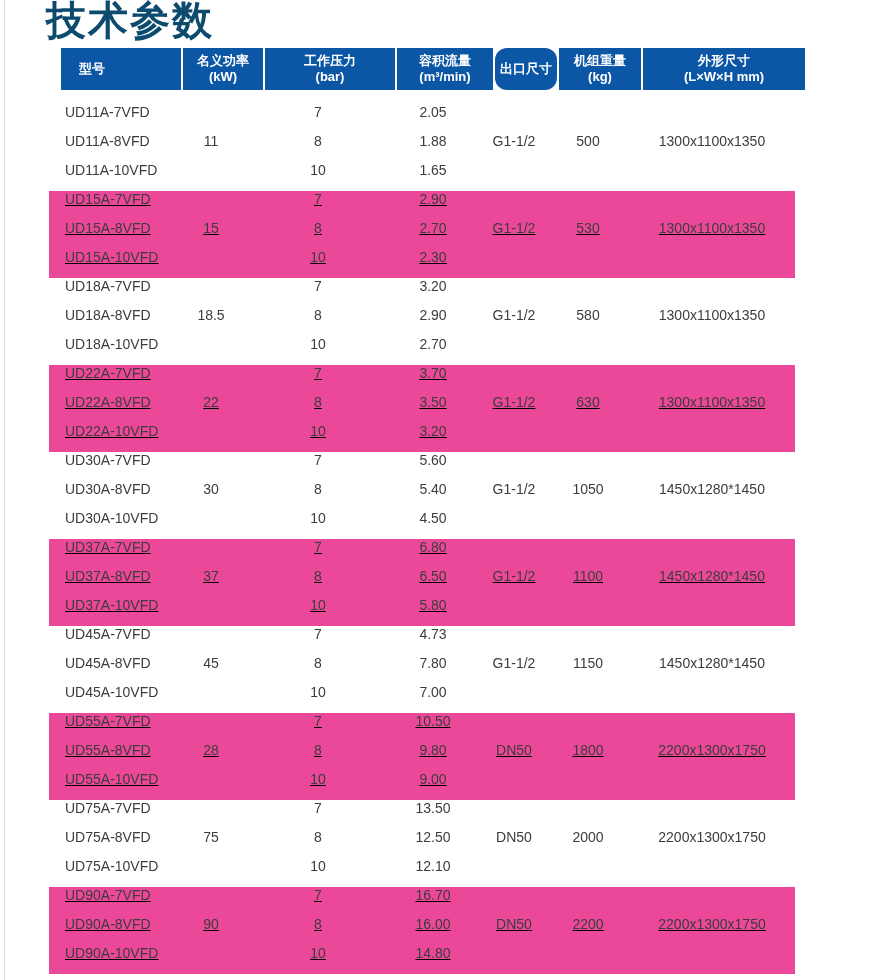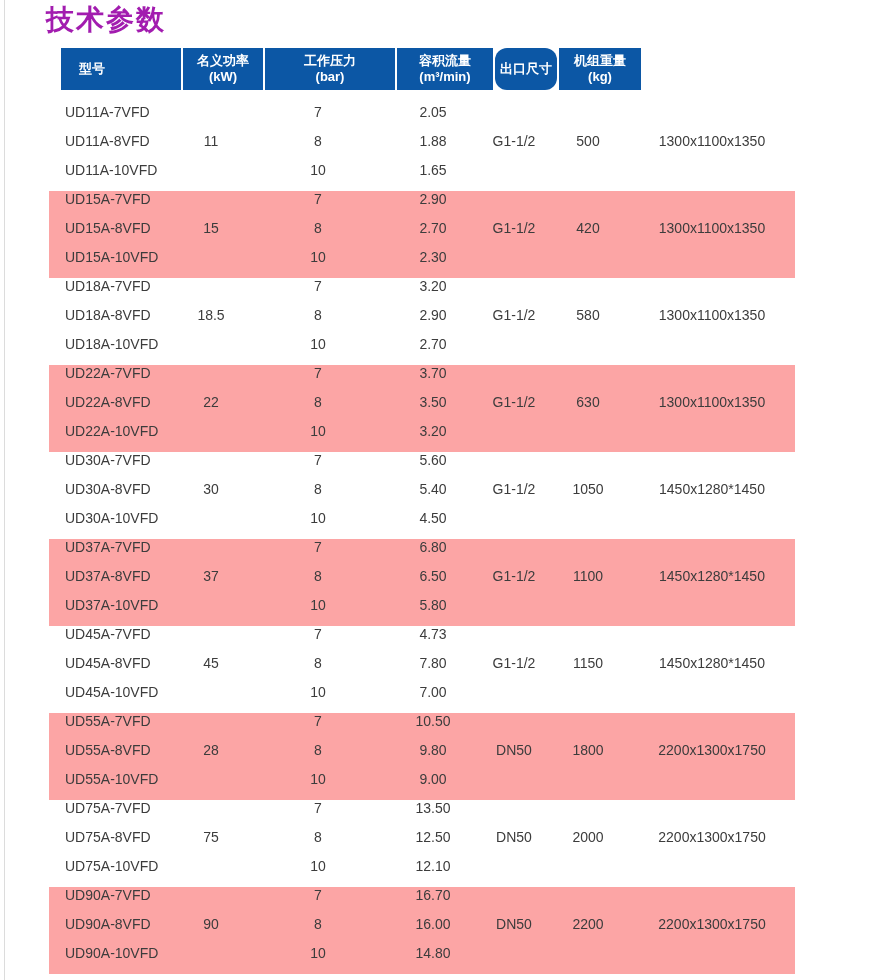--- a/index.html
+++ b/index.html
@@ -3,40 +3,40 @@
 <meta charset="utf-8">
 <style>
   html,body{margin:0;padding:0;}
   body{
     width:890px;height:980px;background:#ffffff;position:relative;overflow:hidden;
     font-family:"Liberation Sans","DejaVu Sans",sans-serif;
   }
   .left-rule{position:absolute;left:4px;top:0;width:1px;height:980px;background:#dcdcdc;}
   .title{
     position:absolute;left:46px;top:0;margin:0;
-    font-size:28px;line-height:40px;font-weight:bold;color:#a21caf;letter-spacing:2px;
+    font-size:40px;line-height:40px;font-weight:bold;color:#0c4a6e;letter-spacing:2px;
   }
   .spec-table{position:absolute;left:49px;top:48px;width:746px;}
   .thead{display:flex;gap:2px;height:42px;padding-left:12px;}
   .th{
     background:#0c57a5;color:#ffffff;display:flex;flex-direction:column;
     align-items:center;justify-content:center;
     font-size:13px;font-weight:bold;line-height:16px;box-sizing:border-box;flex:none;
   }
   .th.c0{align-items:flex-start;padding-left:18px;}
   .c0{width:120px;flex:none;}
   .c1{width:80px;flex:none;}
   .c2{width:130px;flex:none;}
   .c3{width:96px;flex:none;}
   .c4{width:62px;flex:none;border-radius:12px;}
   .c5{width:82px;flex:none;}
   .c6{width:162px;flex:none;}
   .tbody{margin-top:14px;}
   .group{background:#ffffff;}
-  .group.stripe{background:#fca5a5;}
+  .group.stripe{background:#ec4899;text-decoration:underline;}
   .row{display:flex;gap:2px;height:29px;font-size:14px;color:#3c3c3c;}
   .td{text-align:center;box-sizing:border-box;overflow:hidden;white-space:nowrap;}
   .td.c0{text-align:left;padding-left:16px;}
 </style>
 </head>
 <body>
 
 <div class="left-rule"></div>
 
 <h1 class="title">技术参数</h1>
@@ -58,20 +58,24 @@
         <span>容积流量</span>
         <span>(m³/min)</span>
       </div>
       <div class="th c4">
         <span>出口尺寸</span>
       </div>
       <div class="th c5">
         <span>机组重量</span>
         <span>(kg)</span>
       </div>
+      <div class="th c6">
+        <span>外形尺寸</span>
+        <span>(L×W×H mm)</span>
+      </div>
     </div>
   <div class="tbody">
       <div class="group">
         <div class="row">
           <div class="td c0">UD11A-7VFD</div>
           <div class="td c1"></div>
           <div class="td c2">7</div>
           <div class="td c3">2.05</div>
           <div class="td c4"></div>
           <div class="td c5"></div>
@@ -105,21 +109,21 @@
           <div class="td c4"></div>
           <div class="td c5"></div>
           <div class="td c6"></div>
         </div>
         <div class="row">
           <div class="td c0">UD15A-8VFD</div>
           <div class="td c1">15</div>
           <div class="td c2">8</div>
           <div class="td c3">2.70</div>
           <div class="td c4">G1-1/2</div>
-          <div class="td c5">420</div>
+          <div class="td c5">530</div>
           <div class="td c6">1300x1100x1350</div>
         </div>
         <div class="row">
           <div class="td c0">UD15A-10VFD</div>
           <div class="td c1"></div>
           <div class="td c2">10</div>
           <div class="td c3">2.30</div>
           <div class="td c4"></div>
           <div class="td c5"></div>
           <div class="td c6"></div>

